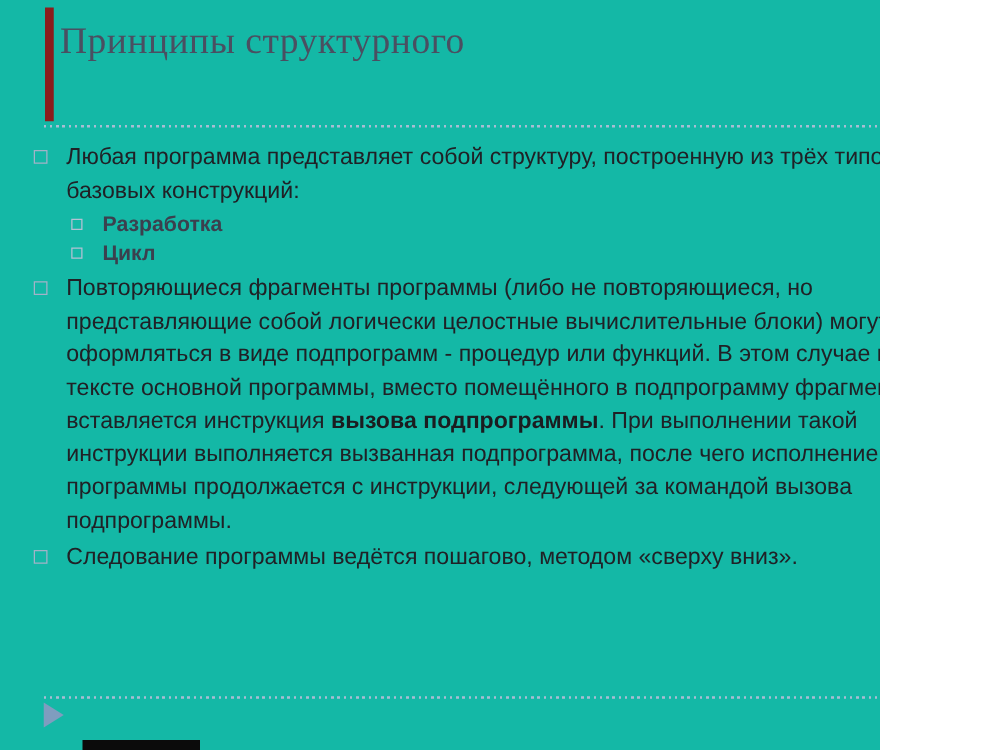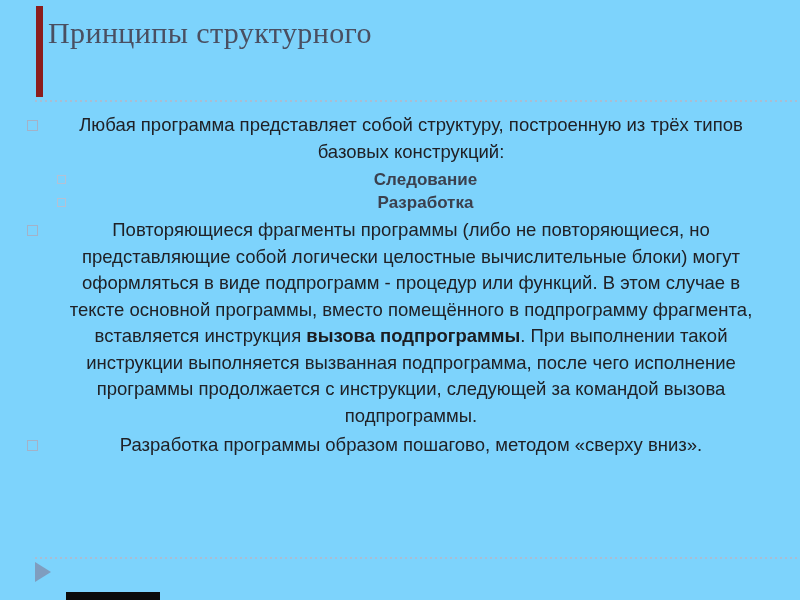--- a/index.html
+++ b/index.html
@@ -1,23 +1,22 @@
 <!DOCTYPE html>
 <html><head>
 <meta charset="utf-8">
 <style>
   html, body { margin: 0; padding: 0; background: #ffffff; }
   .slide {
     position: relative;
-    width: 800px;
+    width: 704px;
     height: 600px;
-    background: #7dd3fc;
+    background: #14b8a6;
     overflow: hidden;
     font-family: "Liberation Sans", sans-serif;
-    text-align: center;
   }
   .accent-bar {
     position: absolute;
     left: 36px; top: 6px;
     width: 7px; height: 91px;
     background: #8b1d1d;
   }
   .slide-title {
     position: absolute;
     left: 48px; top: 14px;
@@ -108,37 +107,37 @@
   <div class="body-text">
 
     <div class="bullet">
       <span class="marker"></span>
       <span>Любая программа представляет собой структуру, построенную из трёх типов базовых конструкций:</span>
     </div>
 
     <div class="sub-group">
       <div class="sub-bullet">
         <span class="marker"></span>
-        <span>Следование</span>
+        <span>Разработка</span>
       </div>
       <div class="sub-bullet">
         <span class="marker"></span>
-        <span>Разработка</span>
+        <span>Цикл</span>
       </div>
     </div>
 
 
     <div class="bullet">
       <span class="marker"></span>
       <span>Повторяющиеся фрагменты программы (либо не повторяющиеся, но представляющие собой логически целостные вычислительные блоки) могут оформляться в виде подпрограмм - процедур или функций. В этом случае в тексте основной программы, вместо помещённого в подпрограмму фрагмента, вставляется инструкция </span><span class="inline-bold">вызова подпрограммы</span><span>. При выполнении такой инструкции выполняется вызванная подпрограмма, после чего исполнение программы продолжается с инструкции, следующей за командой вызова подпрограммы.</span>
     </div>
 
     <div class="bullet">
       <span class="marker"></span>
-      <span>Разработка программы образом пошагово, методом «сверху вниз».</span>
+      <span>Следование программы ведётся пошагово, методом «сверху вниз».</span>
     </div>
 
   </div>
 
   <div class="dotted-rule rule-bottom"></div>
 
   <div class="footer-arrow"></div>
 
   <div class="bottom-black-bar"></div>
 

